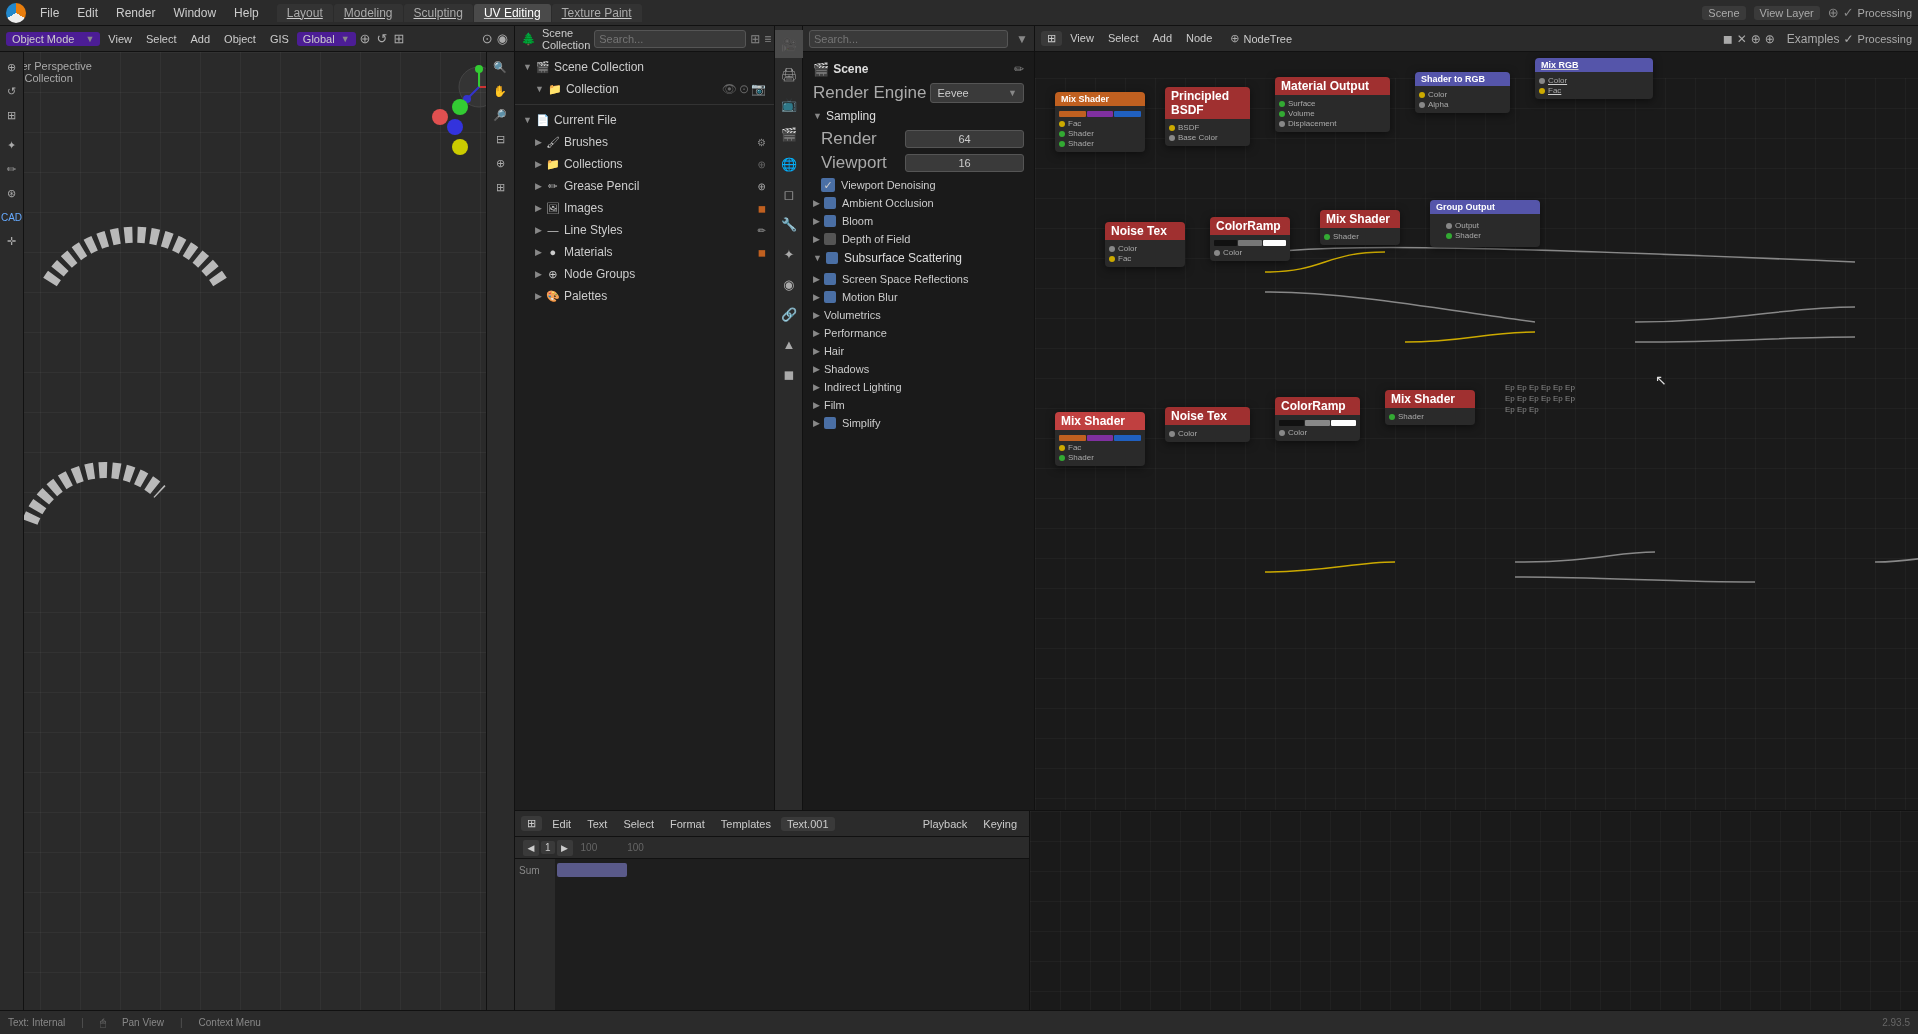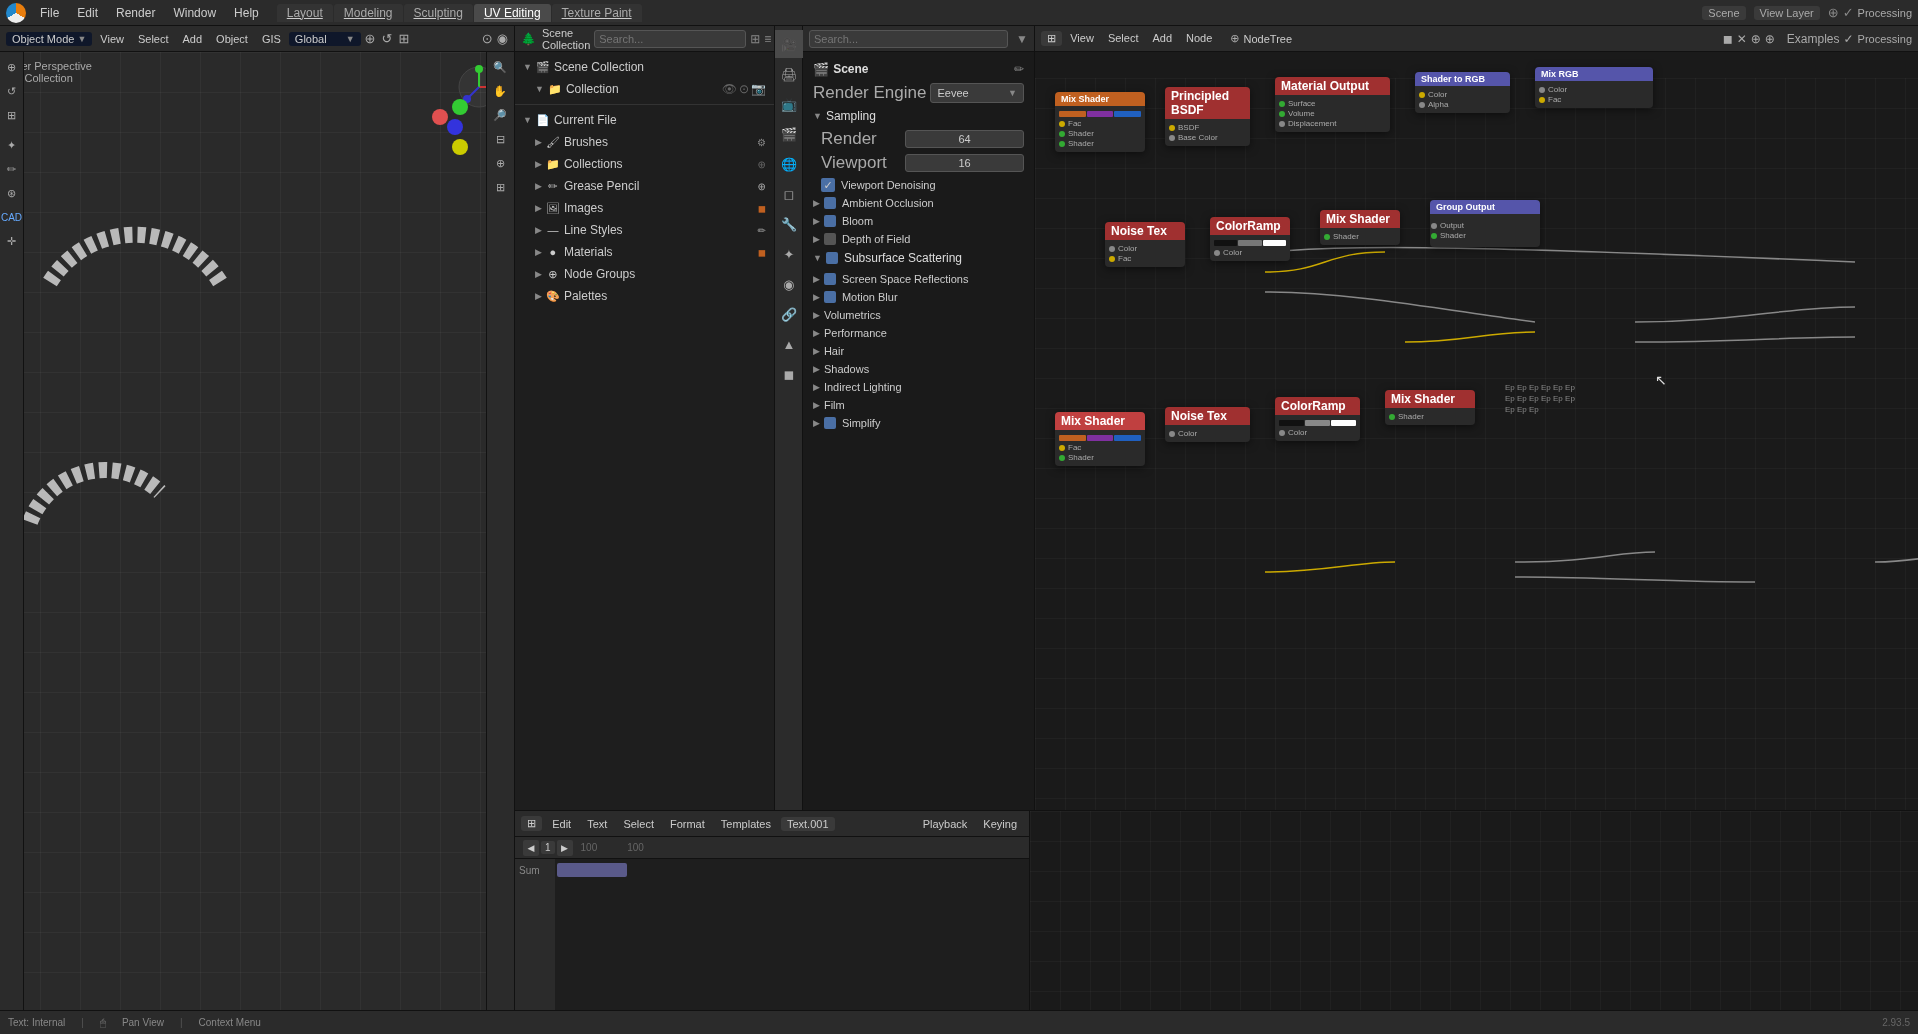--- a/index.html
+++ b/index.html
@@ -582,30 +582,30 @@
     </div>
   </div>
 </div>
 
 <div class="main-layout">
 
   <div class="viewport-panel">
 
     <div class="viewport-header">
       <div style="display:flex;gap:2px;align-items:center;">
-        <div style="background:#0f172a;border-radius:3px;padding:1px 6px;display:flex;align-items:center;gap:3px;font-size:11px;">
+        <div style="background:#4c1d95;border-radius:3px;padding:1px 6px;display:flex;align-items:center;gap:11px;font-size:11px;">
           <span>Object Mode</span>
           <span style="color:#888;font-size:9px;">▼</span>
         </div>
         <div class="header-btn">View</div>
         <div class="header-btn">Select</div>
         <div class="header-btn">Add</div>
         <div class="header-btn">Object</div>
         <div class="header-btn">GIS</div>
-        <div style="background:#0f172a;border-radius:3px;padding:1px 6px;display:flex;align-items:center;gap:19px;font-size:11px;">
+        <div style="background:#4c1d95;border-radius:3px;padding:1px 6px;display:flex;align-items:center;gap:6px;font-size:11px;">
           <span>Global</span>
           <span style="color:#888;font-size:9px;">▼</span>
         </div>
 
         <span style="color:#aaa;font-size:13px;padding:0 2px;">⊕</span>
         <span style="color:#aaa;font-size:13px;padding:0 2px;">↺</span>
         <span style="color:#aaa;font-size:13px;padding:0 2px;">⊞</span>
       </div>
       <div style="margin-left:auto;display:flex;gap:4px;align-items:center;">
         <span style="color:#aaa;font-size:13px;">⊙</span>
@@ -1022,21 +1022,21 @@
                 <div class="socket-dot socket-yellow"></div>
                 <span>Color</span>
               </div>
               <div class="node-socket">
                 <div class="socket-dot socket-gray"></div>
                 <span>Alpha</span>
               </div>
             </div>
           </div>
 
-          <div class="node-card" style="left:500px;top:15px;width:118px;">
+          <div class="node-card" style="left:500px;top:6px;width:118px;text-decoration:underline;">
             <div class="node-header-purple">Mix RGB</div>
             <div class="node-body">
               <div class="node-socket">
                 <div class="socket-dot socket-gray"></div>
                 <span>Color</span>
               </div>
               <div class="node-socket">
                 <div class="socket-dot socket-yellow"></div>
                 <span>Fac</span>
               </div>
@@ -1077,21 +1077,21 @@
             <div class="node-body">
               <div class="node-socket">
                 <div class="socket-dot socket-green"></div>
                 <span>Shader</span>
               </div>
             </div>
           </div>
 
           <div class="node-card" style="left:395px;top:148px;width:110px;">
             <div class="node-header-purple">Group Output</div>
-            <div class="node-body" style="padding:6px 1px;text-align:center;">
+            <div class="node-body" style="padding:6px 16px;text-align:center;">
               <div class="node-socket">
                 <div class="socket-dot socket-gray"></div>
                 <span>Output</span>
               </div>
               <div class="node-socket">
                 <div class="socket-dot socket-green"></div>
                 <span>Shader</span>
               </div>
             </div>
           </div>

